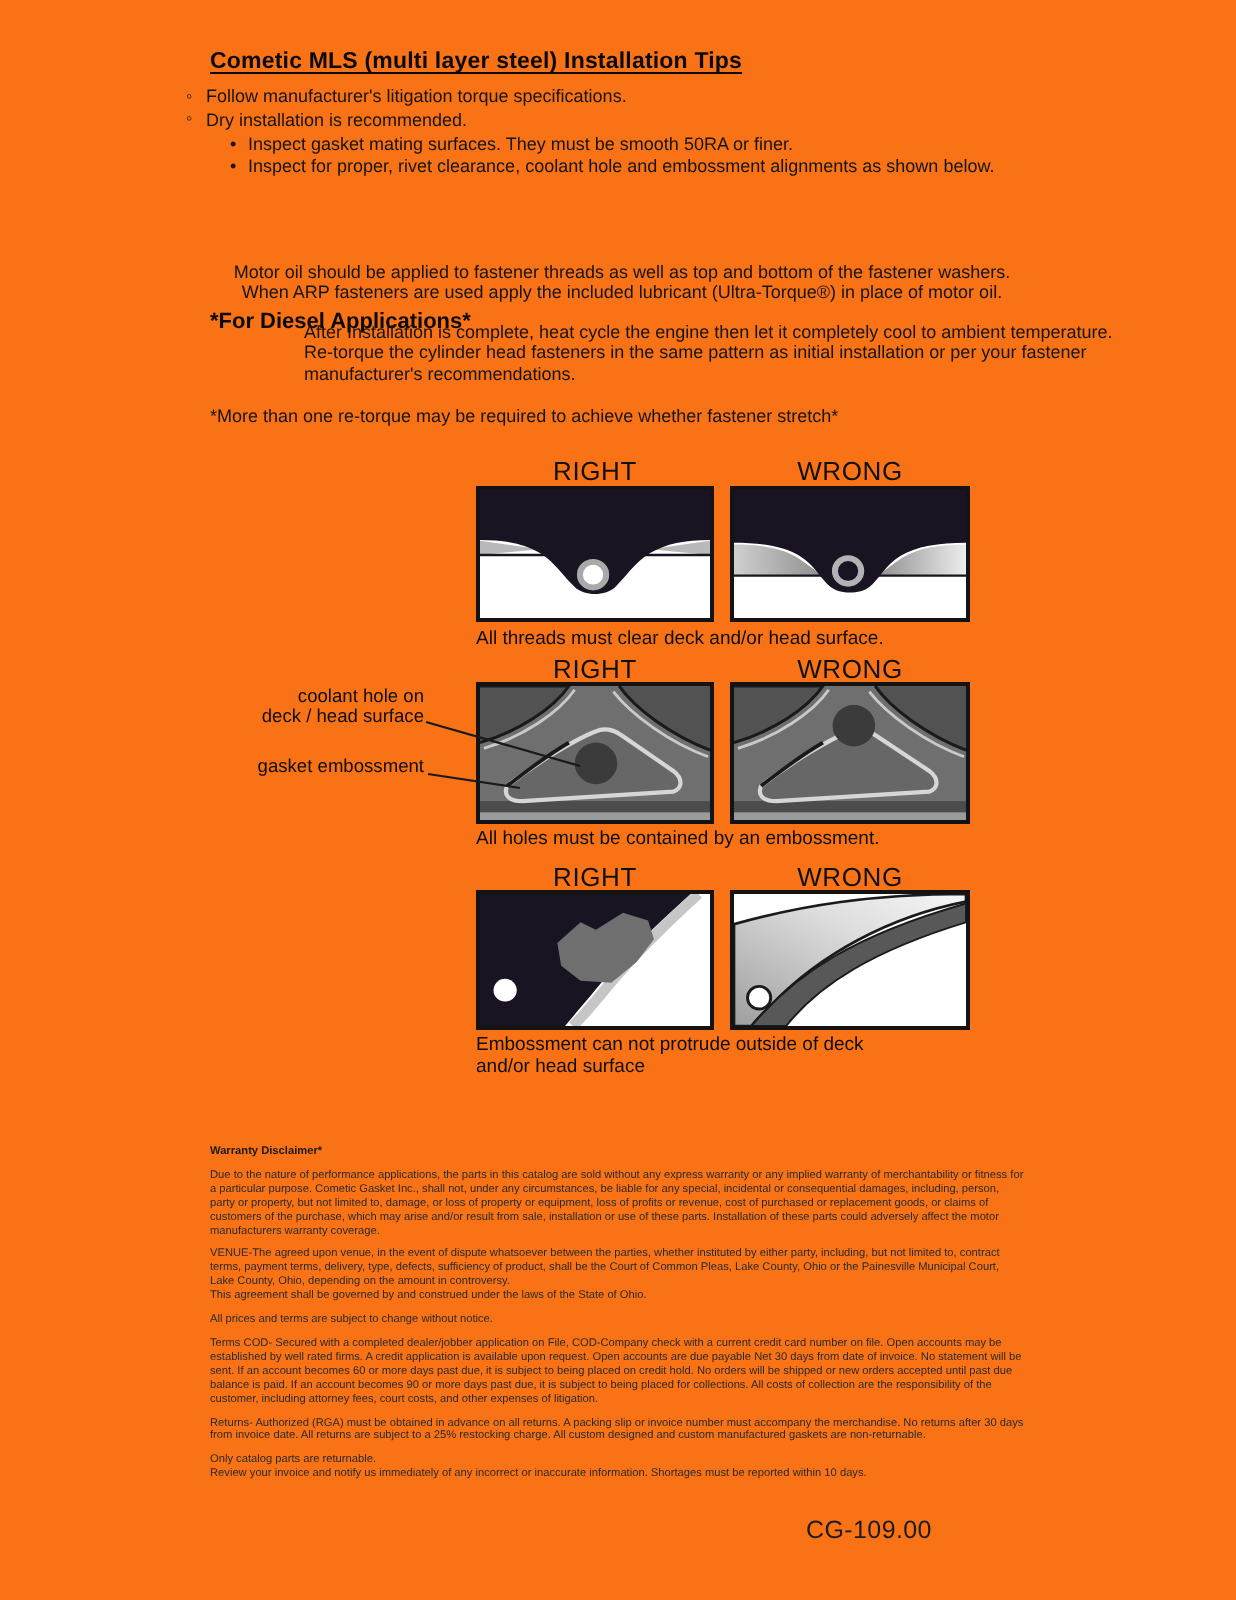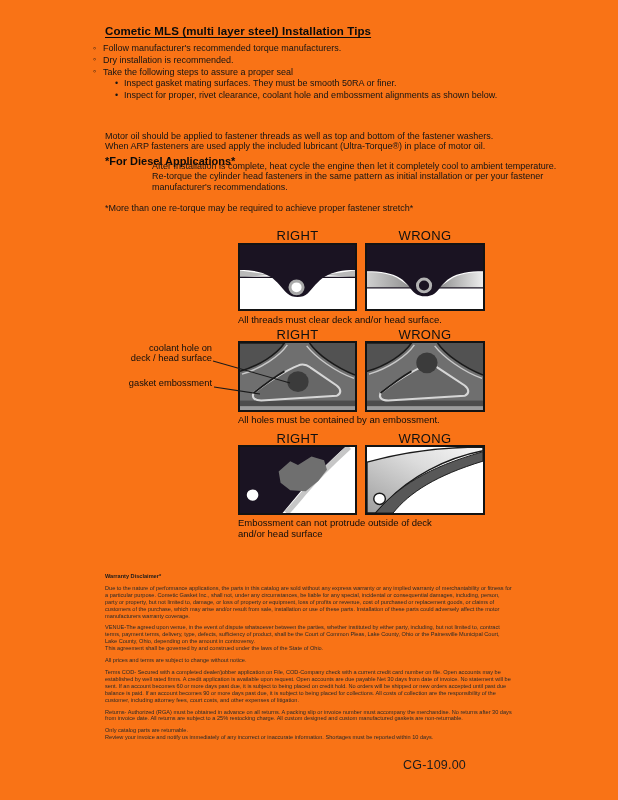--- a/index.html
+++ b/index.html
@@ -34,31 +34,30 @@
   .footcode { left:403px; top:758px; font-size:12.5px; color:#1c1c1c; letter-spacing:.2px; }
 </style>
 </head>
 <body>
 
 <div class="page">
 
   <div class="abs title">Cometic MLS (multi layer steel) Installation Tips</div>
 
   <div class="abs bullets">
-    <div class="bullet">Follow manufacturer's recommended torque manufacturers.</div>
+    <div class="bullet">Follow manufacturer's litigation torque specifications.</div>
     <div class="bullet">Dry installation is recommended.</div>
-    <div class="bullet">Take the following steps to assure a proper seal</div>
     <div class="subbullet">Inspect gasket mating surfaces.  They must be smooth 50RA or finer.</div>
     <div class="subbullet">Inspect for proper, rivet clearance, coolant hole and embossment alignments as shown below.</div>
   </div>
 
   <div class="abs h2">*For Diesel Applications*</div>
-  <div class="abs para" style="top:131px;">Motor oil should be applied to fastener threads as well as top and bottom of the fastener washers. When ARP fasteners are used apply the included lubricant (Ultra-Torque®) in place of motor oil.</div>
+  <div class="abs para" style="top:131px;text-align:center;">Motor oil should be applied to fastener threads as well as top and bottom of the fastener washers. When ARP fasteners are used apply the included lubricant (Ultra-Torque®) in place of motor oil.</div>
   <div class="abs para" style="top:161px;margin-left:47px;">After Installation is complete, heat cycle the engine then let it completely cool to ambient temperature. Re-torque the cylinder head fasteners in the same pattern as initial installation or per your fastener manufacturer's recommendations.</div>
-  <div class="abs para" style="top:203px;">*More than one re-torque may be required to achieve proper fastener stretch*</div>
+  <div class="abs para" style="top:203px;">*More than one re-torque may be required to achieve whether fastener stretch*</div>
 
   <div class="abs figlabel" style="left:238px; top:228px; width:119px;">RIGHT</div>
   <div class="abs figlabel" style="left:365px; top:228px; width:120px;">WRONG</div>
 
   <div class="abs dbox" style="left:238px; top:243px; width:119px; height:68px;">
     <svg width="115" height="64" viewBox="0 0 119 68" preserveAspectRatio="none">
       <rect width="119" height="68" fill="#ffffff"></rect>
       <polygon points="0,27 31,31.5 0,34.5" fill="#b9b9b9"></polygon>
       <polygon points="119,27 88,31.5 119,34.5" fill="#b9b9b9"></polygon>
       <line x1="0" y1="34.5" x2="119" y2="34.5" stroke="#1a1322" stroke-width="1.3"></line>

